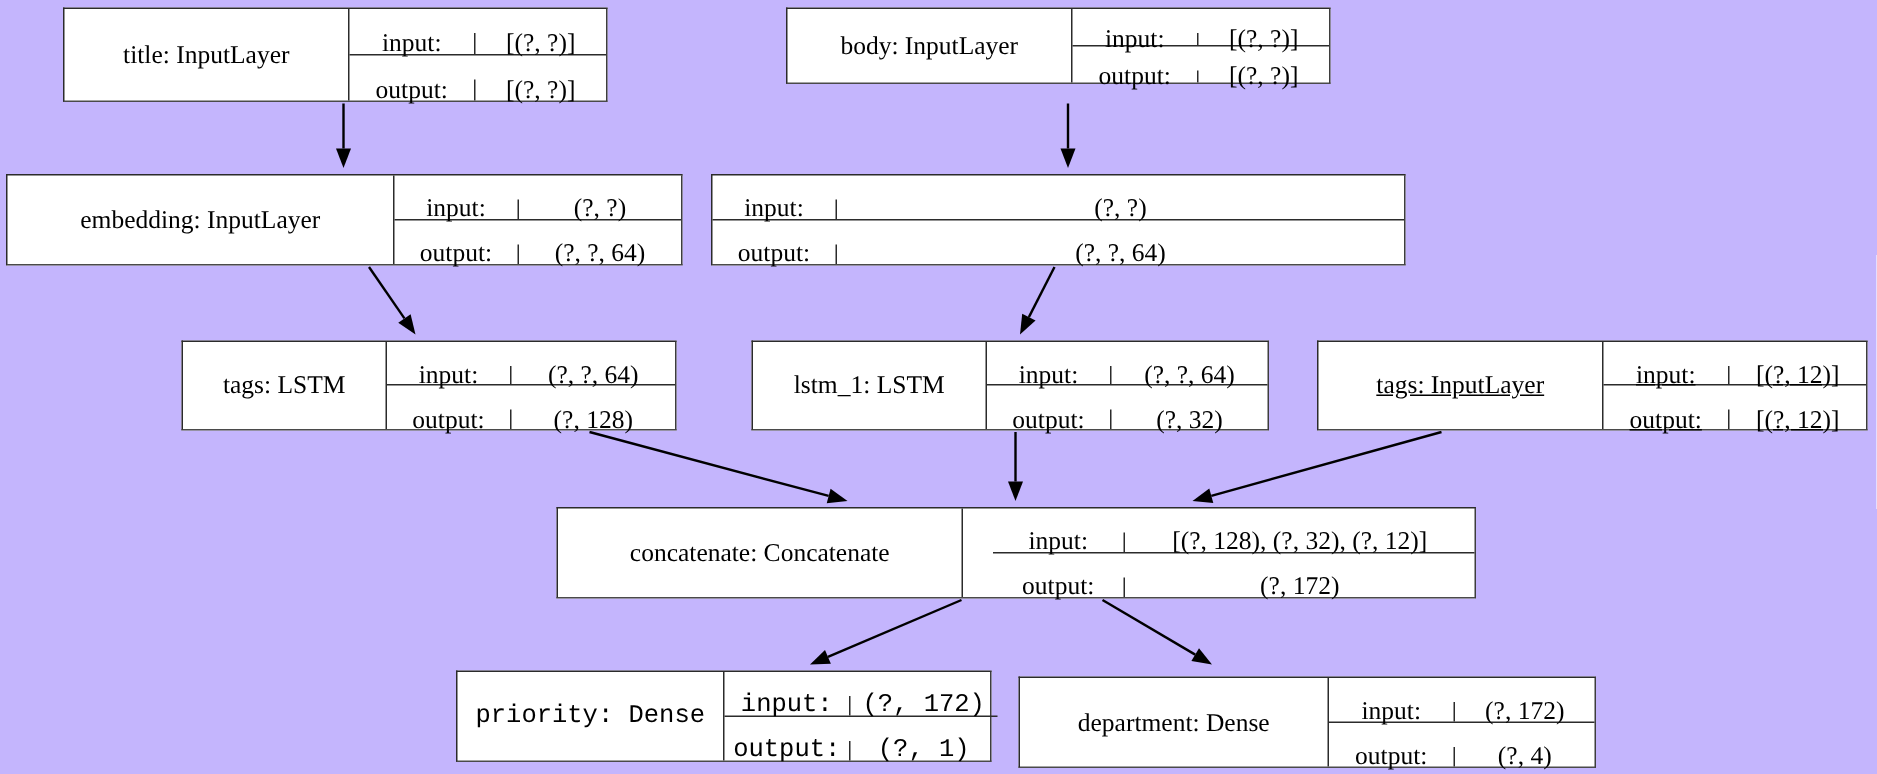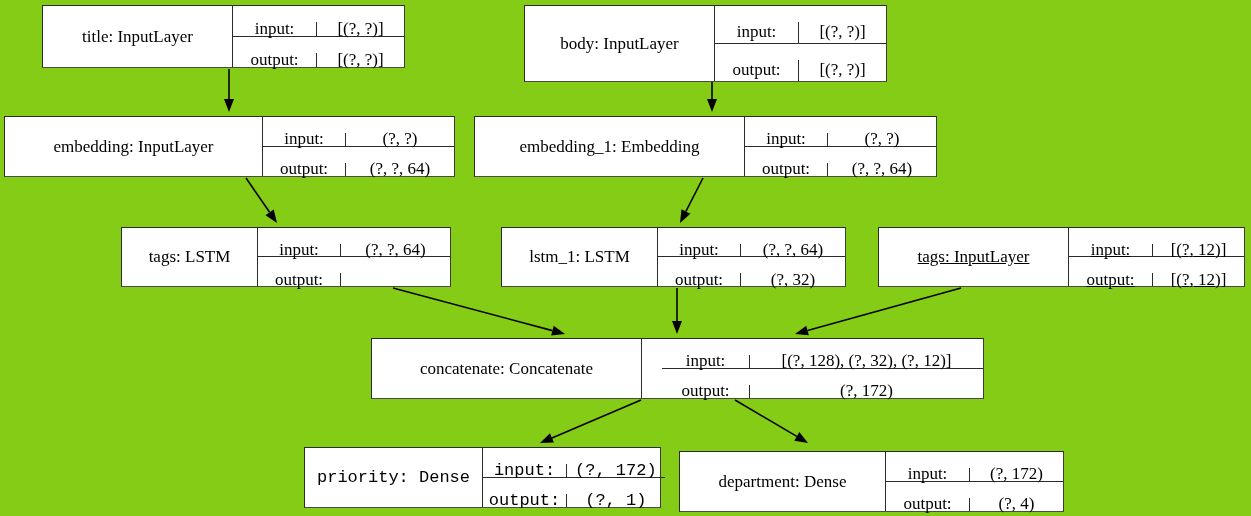--- a/index.html
+++ b/index.html
@@ -8,21 +8,21 @@
     padding: 0;
     background: #ffffff;
   }
   body {
     font-family: "Liberation Serif", "DejaVu Serif", serif;
   }
   #canvas {
     position: relative;
     width: 1251px;
     height: 516px;
-    background: #84cc16;
+    background: #c4b5fd;
     overflow: hidden;
   }
   #edge-layer {
     position: absolute;
     left: 0;
     top: 0;
     width: 1251px;
     height: 516px;
     pointer-events: none;
   }
@@ -137,21 +137,21 @@
           <div class="io-row top">
             <div class="io-key" style="flex: 0 0 84px; width: 84px;">input:</div>
             <div class="io-val">[(?, ?)]</div>
           </div>
           <div class="io-row bottom">
             <div class="io-key" style="flex: 0 0 84px; width: 84px;">output:</div>
             <div class="io-val">[(?, ?)]</div>
           </div>
         </div>
       </div>
-      <div class="node" style="left: 524px; top: 5px; width: 363px; height: 77px;">
+      <div class="node" style="left: 524px; top: 5px; width: 363px; height: 51px;">
         <div class="node-label" style="width: 190px; flex: 0 0 190px;">body: InputLayer</div>
         <div class="io-block">
           <div class="io-row top">
             <div class="io-key" style="flex: 0 0 84px; width: 84px;">input:</div>
             <div class="io-val">[(?, ?)]</div>
           </div>
           <div class="io-row bottom">
             <div class="io-key" style="flex: 0 0 84px; width: 84px;">output:</div>
             <div class="io-val">[(?, ?)]</div>
           </div>
@@ -164,41 +164,41 @@
             <div class="io-key" style="flex: 0 0 83px; width: 83px;">input:</div>
             <div class="io-val">(?, ?)</div>
           </div>
           <div class="io-row bottom">
             <div class="io-key" style="flex: 0 0 83px; width: 83px;">output:</div>
             <div class="io-val">(?, ?, 64)</div>
           </div>
         </div>
       </div>
       <div class="node" style="left: 474px; top: 116px; width: 463px; height: 61px;">
-        <div class="node-label" style="width: 270px; flex: 0 0 270px;">embedding_1: Embedding</div>
         <div class="io-block">
           <div class="io-row top">
             <div class="io-key" style="flex: 0 0 83px; width: 83px;">input:</div>
             <div class="io-val">(?, ?)</div>
           </div>
           <div class="io-row bottom">
             <div class="io-key" style="flex: 0 0 83px; width: 83px;">output:</div>
             <div class="io-val">(?, ?, 64)</div>
           </div>
         </div>
       </div>
       <div class="node" style="left: 121px; top: 227px; width: 330px; height: 60px;">
         <div class="node-label" style="width: 136px; flex: 0 0 136px;">tags: LSTM</div>
         <div class="io-block">
           <div class="io-row top">
             <div class="io-key" style="flex: 0 0 83px; width: 83px;">input:</div>
             <div class="io-val">(?, ?, 64)</div>
           </div>
           <div class="io-row bottom">
             <div class="io-key" style="flex: 0 0 83px; width: 83px;">output:</div>
+            <div class="io-val">(?, 128)</div>
           </div>
         </div>
       </div>
       <div class="node" style="left: 501px; top: 227px; width: 345px; height: 60px;">
         <div class="node-label" style="width: 156px; flex: 0 0 156px;">lstm_1: LSTM</div>
         <div class="io-block">
           <div class="io-row top">
             <div class="io-key" style="flex: 0 0 83px; width: 83px;">input:</div>
             <div class="io-val">(?, ?, 64)</div>
           </div>

